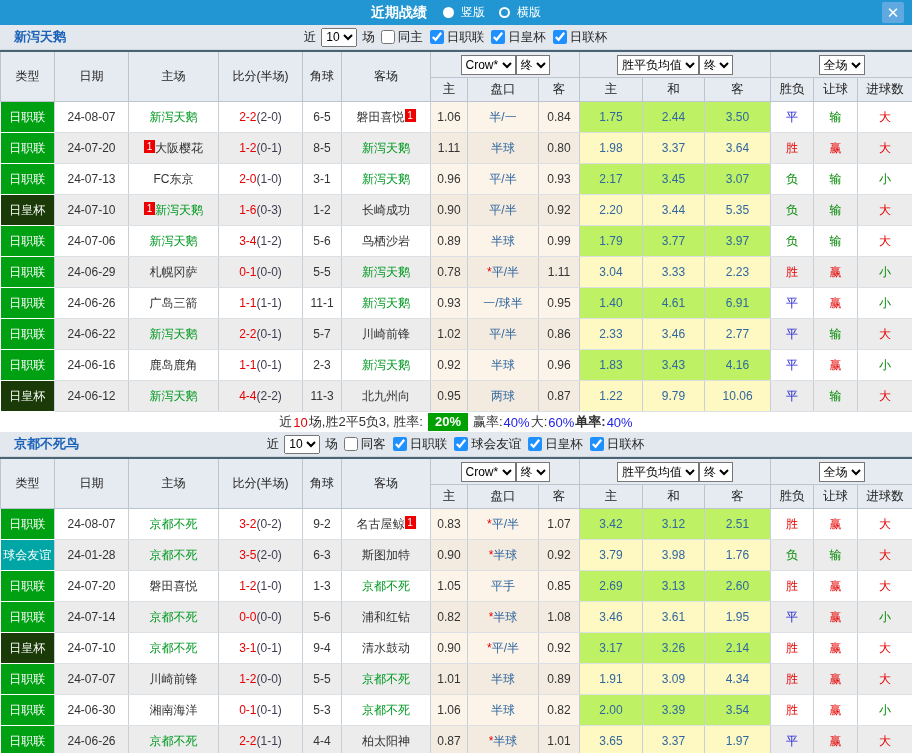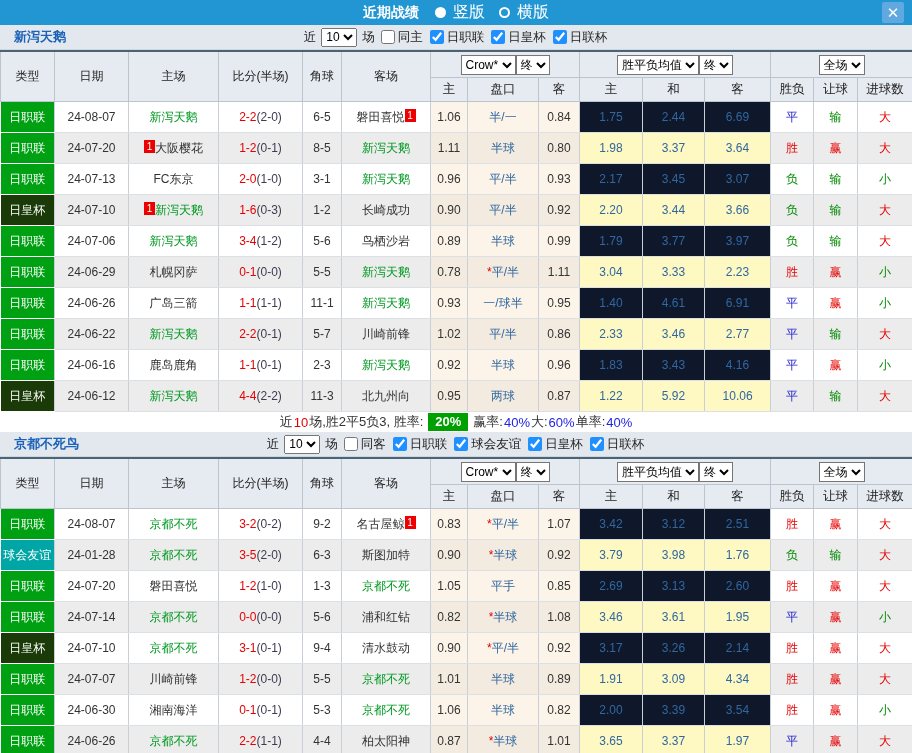--- a/index.html
+++ b/index.html
@@ -2,21 +2,21 @@
 <html><head>
 <meta charset="utf-8">
 <style>
   html,body{margin:0;padding:0;}
   body{font-family:"Liberation Sans","DejaVu Sans",sans-serif;background:#fff;}
   .app{position:relative;width:912px;height:753px;overflow:hidden;background:#fff;}
 
   
   .titlebar{position:relative;height:25px;background:#2196d3;display:flex;align-items:center;justify-content:center;color:#fff;}
   .titlebar .title{font-weight:bold;font-size:14px;}
-  .titlebar .radio-group{display:flex;align-items:center;margin-left:6px;font-size:16px;gap:4px;}
+  .titlebar .radio-group{display:flex;align-items:center;margin-left:6px;font-size:12px;gap:4px;}
   .radio{display:inline-block;width:11px;height:11px;border-radius:50%;box-sizing:border-box;margin:0 3px 0 10px;cursor:pointer;}
   .radio.filled{background:#fff;}
   .radio.empty{border:2px solid #fff;background:transparent;}
   .close-btn{position:absolute;right:8px;top:2px;width:22px;height:21px;background:#5fa9e0;color:#fff;font-size:15px;font-weight:bold;line-height:21px;text-align:center;border-radius:2px;cursor:pointer;}
 
   
   .section-bar{position:relative;height:25px;background:#e3e8ee;border-bottom:1px solid #cfd6dd;display:flex;align-items:center;box-sizing:border-box;}
   .team-name{position:absolute;left:14px;color:#1b62b8;font-weight:bold;font-size:13px;}
   .filter{flex:1;display:flex;align-items:center;justify-content:center;font-size:12.5px;color:#222;gap:2px;}
   .filter select{margin:0 3px;font-size:12px;height:19px;}
@@ -27,21 +27,21 @@
   table{border-collapse:collapse;table-layout:fixed;width:912px;font-size:12px;}
   thead th{font-weight:normal;color:#222;background:#e6ebf1;border:1px solid #bcc5ce;}
   table{border-top:2px solid #4a6476;}
   thead tr.sel-row th{height:23px;}
   thead tr.lbl-row th{height:21px;font-size:12.5px;}
   thead select{font-size:12px;height:20px;background:#fff;}
   td{height:28px;text-align:center;border-right:1px solid #c8cfd6;border-bottom:1px solid #dcdfe3;color:#333;overflow:hidden;white-space:nowrap;}
   tr.alt td{background:#ececec;}
   td.cream{background:#fcf4e9;}
   tr.alt td.cream{background:#f3ebdf;}
-  td.blue{background:#0f172a;color:#31679f;}
+  td.blue{background:#bef264;color:#31679f;}
   tr.alt td.blue{background:#fef9c3;}
   td.type-cell{color:#fff;font-size:12px;border-bottom:1px solid #fff;}
   td .ft{color:#e60000;}
   td .ht{color:#3c3c50;}
   td .hc{color:#31679f;}
   td .star{color:#e60000;}
   .team-green{color:#009922;cursor:pointer;}
   .team-dark{color:#333;cursor:pointer;}
   .badge{display:inline-block;background:#ee0000;color:#fff;font-size:10px;line-height:13px;min-width:9px;padding:0 1px;text-align:center;vertical-align:2px;}
 
@@ -130,21 +130,21 @@
             <td>24-08-07</td>
             <td><span class="team-green">新泻天鹅</span></td>
             <td><span class="ft">2-2</span><span class="ht">(2-0)</span></td>
             <td>6-5</td>
             <td><span class="team-dark">磐田喜悦</span><span class="badge">1</span></td>
             <td class="cream">1.06</td>
             <td class="cream"><span class="hc">半/一</span></td>
             <td class="cream">0.84</td>
             <td class="blue">1.75</td>
             <td class="blue">2.44</td>
-            <td class="blue">6.69</td>
+            <td class="blue">3.50</td>
             <td style="color: rgb(34, 34, 204);">平</td>
             <td style="color: rgb(0, 136, 0);">输</td>
             <td style="color: rgb(230, 0, 0);">大</td>
           </tr>
           <tr class="alt">
             <td class="type-cell" style="background: rgb(0, 160, 19);">日职联</td>
             <td>24-07-20</td>
             <td><span class="badge">1</span><span class="team-dark">大阪樱花</span></td>
             <td><span class="ft">1-2</span><span class="ht">(0-1)</span></td>
             <td>8-5</td>
@@ -181,21 +181,21 @@
             <td>24-07-10</td>
             <td><span class="badge">1</span><span class="team-green">新泻天鹅</span></td>
             <td><span class="ft">1-6</span><span class="ht">(0-3)</span></td>
             <td>1-2</td>
             <td><span class="team-dark">长崎成功</span></td>
             <td class="cream">0.90</td>
             <td class="cream"><span class="hc">平/半</span></td>
             <td class="cream">0.92</td>
             <td class="blue">2.20</td>
             <td class="blue">3.44</td>
-            <td class="blue">3.66</td>
+            <td class="blue">5.35</td>
             <td style="color: rgb(0, 136, 0);">负</td>
             <td style="color: rgb(0, 136, 0);">输</td>
             <td style="color: rgb(230, 0, 0);">大</td>
           </tr>
           <tr class="">
             <td class="type-cell" style="background: rgb(0, 160, 19);">日职联</td>
             <td>24-07-06</td>
             <td><span class="team-green">新泻天鹅</span></td>
             <td><span class="ft">3-4</span><span class="ht">(1-2)</span></td>
             <td>5-6</td>
@@ -282,38 +282,38 @@
             <td class="type-cell" style="background: rgb(26, 58, 8);">日皇杯</td>
             <td>24-06-12</td>
             <td><span class="team-green">新泻天鹅</span></td>
             <td><span class="ft">4-4</span><span class="ht">(2-2)</span></td>
             <td>11-3</td>
             <td><span class="team-dark">北九州向</span></td>
             <td class="cream">0.95</td>
             <td class="cream"><span class="hc">两球</span></td>
             <td class="cream">0.87</td>
             <td class="blue">1.22</td>
-            <td class="blue">5.92</td>
+            <td class="blue">9.79</td>
             <td class="blue">10.06</td>
             <td style="color: rgb(34, 34, 204);">平</td>
             <td style="color: rgb(0, 136, 0);">输</td>
             <td style="color: rgb(230, 0, 0);">大</td>
           </tr>
         </tbody>
     </table>
     <div class="summary">
         <span style="color: rgb(51, 51, 51);">近</span>
         <span style="color: rgb(230, 0, 0);">10</span>
         <span style="color: rgb(51, 51, 51);">场,胜2平5负3, 胜率:</span>
         <span class="win-box" style="background: rgb(0, 160, 0); color: rgb(255, 255, 255);">20%</span>
         <span style="color: rgb(51, 51, 51);">赢率:</span>
         <span style="color: rgb(34, 34, 230);">40%</span>
         <span style="color: rgb(51, 51, 51);"> 大:</span>
         <span style="color: rgb(34, 34, 230);">60%</span>
-        <span style="color: rgb(51, 51, 51);"> 单率:</span>
+        <span style="color: rgb(51, 51, 51); font-weight: bold;"> 单率:</span>
         <span style="color: rgb(34, 34, 230);">40%</span>
       </div>
   </div>
 
   <div class="section">
     <div class="section-bar">
       <span class="team-name">京都不死鸟</span>
       <div class="filter">
           <span>近</span>
           <select><option>10</option></select>

